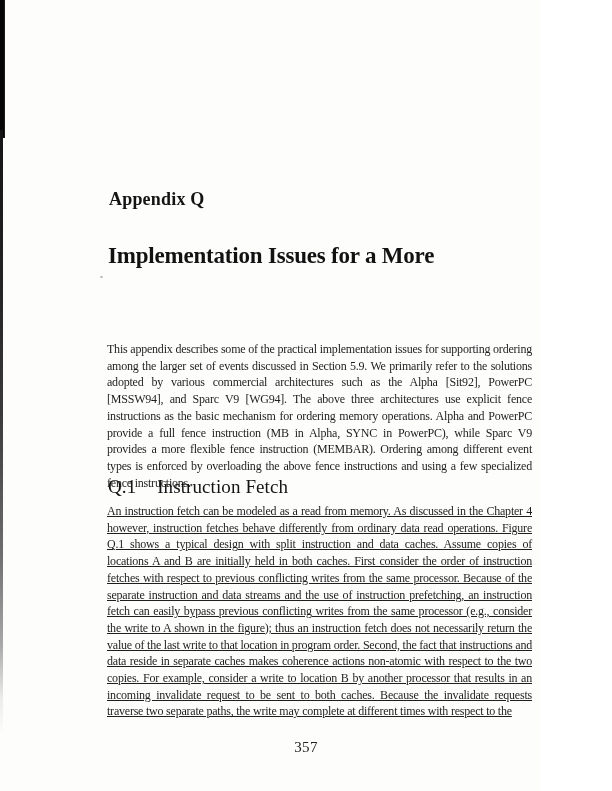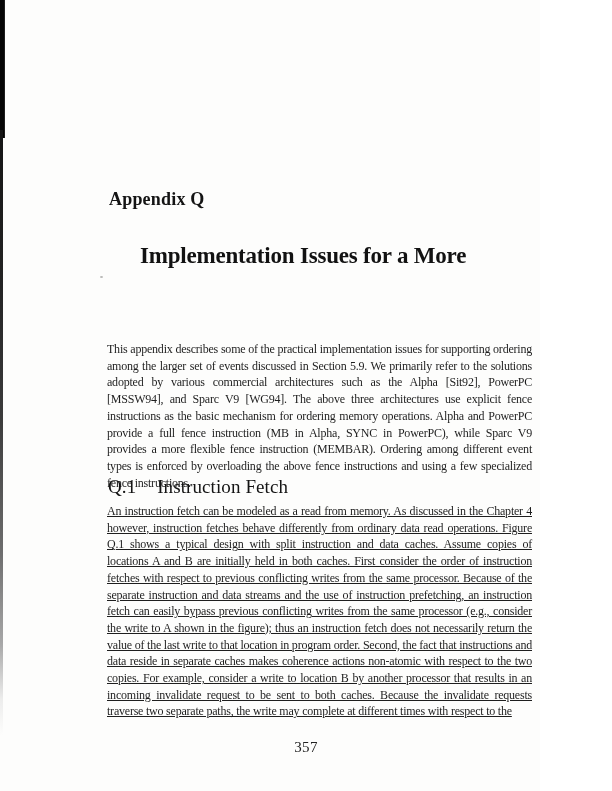--- a/index.html
+++ b/index.html
@@ -55,21 +55,21 @@
   .title {
     position: absolute;
     left: 108px; top: 236px;
     margin: 0;
     font-size: 23px;
     font-weight: bold;
     line-height: 40px;
     letter-spacing: -0.2px;
     color: #121212;
   }
-  .title .title-line { display: block; margin-left: 32px; }
+  .title .title-line { display: block; }
   .body-para {
     position: absolute;
     left: 107px;
     width: 425px;
     margin: 0;
     font-size: 12px;
     line-height: 16.7px;
     letter-spacing: -0.22px;
     text-align: justify;
     text-justify: inter-word;

